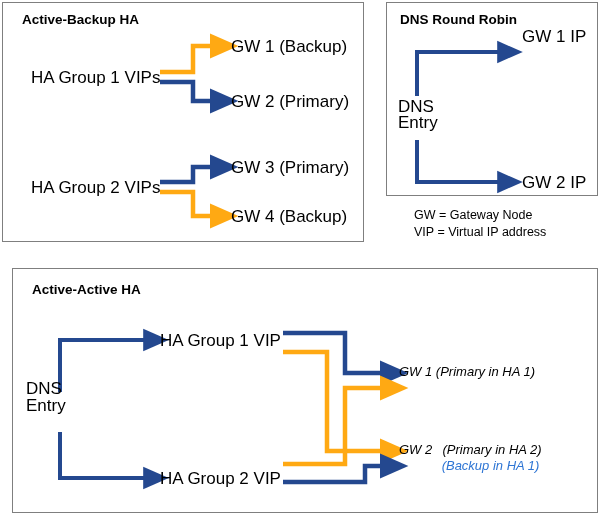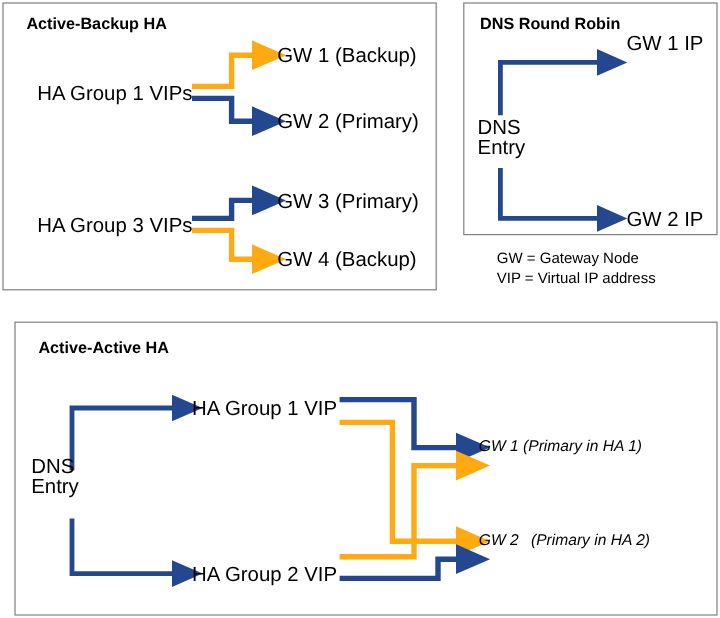--- a/index.html
+++ b/index.html
@@ -79,21 +79,21 @@
 </svg>
 
 <div class="panel-title" style="left:22px;top:12px;">Active-Backup HA</div>
 
 <div class="lbl" style="left:31px;top:70px;">HA Group 1 VIPs</div>
 
 <div class="lbl" style="left:231px;top:39px;">GW 1 (Backup)</div>
 
 <div class="lbl" style="left:231px;top:94px;">GW 2 (Primary)</div>
 
-<div class="lbl" style="left:31px;top:180px;">HA Group 3 VIPs</div>
+<div class="lbl" style="left:31px;top:180px;">HA Group 2 VIPs</div>
 
 <div class="lbl" style="left:231px;top:160px;">GW 3 (Primary)</div>
 
 <div class="lbl" style="left:231px;top:209px;">GW 4 (Backup)</div>
 
 <div class="panel-title" style="left:400px;top:12px;">DNS Round Robin</div>
 
 <div class="lbl" style="left:398px;top:99px;">DNS</div>
 <div class="lbl" style="left:398px;top:115px;">Entry</div>
 
@@ -119,13 +119,14 @@
   <br>
   <span style="display:inline-block;width:36px;"></span>
 </div>
 
 <div class="multiline" style="left:399px;top:442px;">
   <span>GW 2</span>
   <span style="display:inline-block;width:3px;"></span>
   <span>(Primary in HA 2)</span>
   <br>
   <span style="display:inline-block;width:39px;"></span>
+  <span class="blue-txt">(Backup in HA 1)</span>
 </div>
 
 </body></html>

